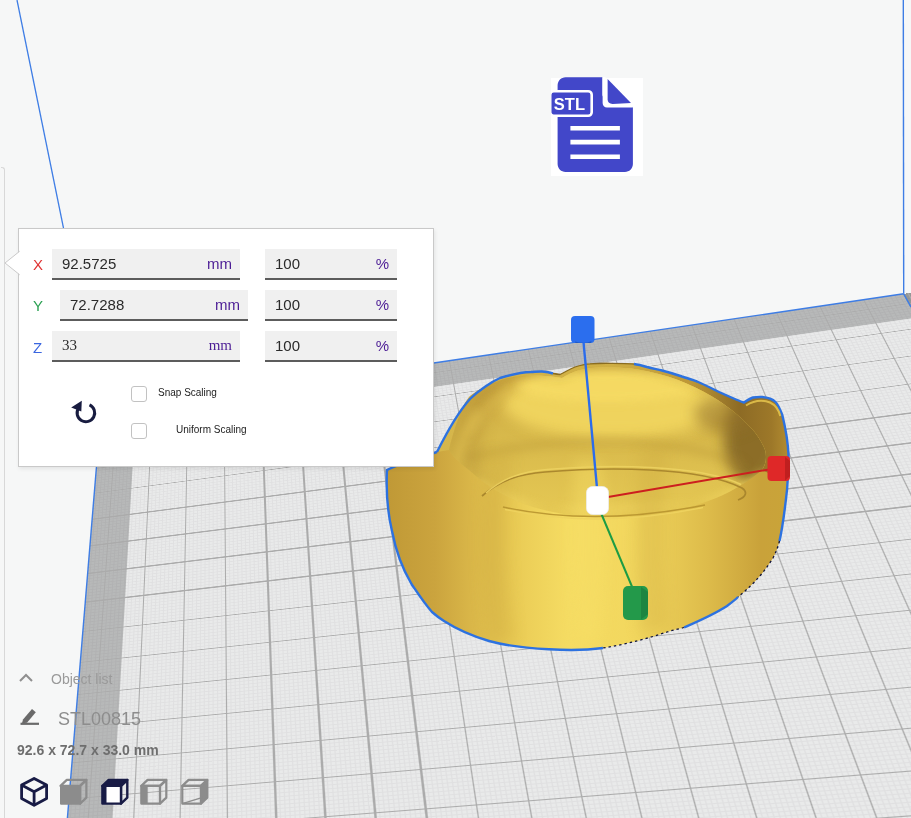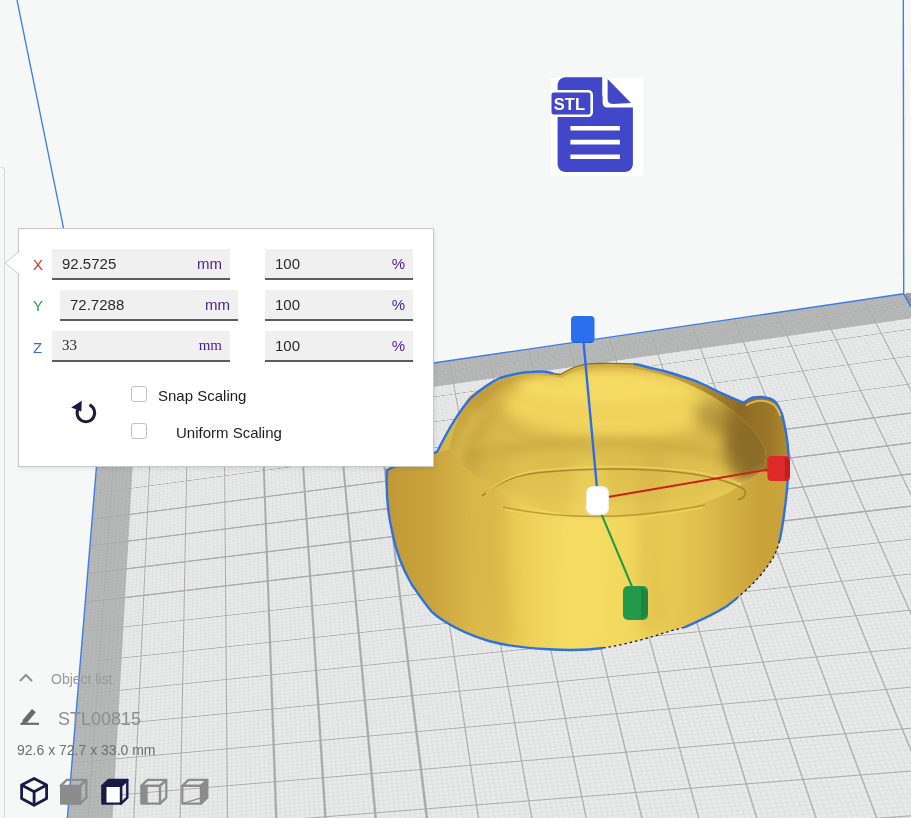--- a/index.html
+++ b/index.html
@@ -13,26 +13,26 @@
     repeating-linear-gradient(to right, #ababab 0, #ababab 1.5px, transparent 1.5px, transparent 40px),
     repeating-linear-gradient(to bottom, #ababab 0, #ababab 1.5px, transparent 1.5px, transparent 40px),
     linear-gradient(to right, rgba(82,84,84,0.33) 0, rgba(82,84,84,0.33) 40px, transparent 40px),
     linear-gradient(to bottom, rgba(82,84,84,0.33) 0, rgba(82,84,84,0.33) 40px, transparent 40px),
     linear-gradient(to right, transparent 0, transparent 814.5px, rgba(82,84,84,0.33) 814.5px),
     repeating-linear-gradient(to right, #e0e0e1 0, #e0e0e1 1px, transparent 1px, transparent 4px),
     repeating-linear-gradient(to bottom, #e0e0e1 0, #e0e0e1 1px, transparent 1px, transparent 4px);
   background-position: 18px 0, 0 16px, 0 0, 0 0, 0 0, 18px 0, 0 16px;
 }
 .uitext{position:absolute;color:#9a9a9a;}
-.fld{position:absolute;width:178px;height:29px;background:#f0f0f0;border-bottom:2px solid #5c5c5c;font-size:15px;color:#2a2a2a;}
-.fld2{position:absolute;width:148px;height:29px;background:#f0f0f0;border-bottom:2px solid #5c5c5c;font-size:15px;color:#2a2a2a;}
+.fld{position:absolute;width:178px;height:29px;background:#f0f0f0;border-bottom:2px solid #5c5c5c;font-size:15px;color:#2a2a2a;padding-left:10px;}
+.fld2{position:absolute;width:132px;height:29px;background:#f0f0f0;border-bottom:2px solid #5c5c5c;font-size:15px;color:#2a2a2a;}
 .fl{position:absolute;left:10px;top:6px;}
 .fr{position:absolute;right:8px;top:6px;color:#4c1d95;}
 .cb{position:absolute;width:14px;height:14px;background:#fff;border:1px solid #c2c2c2;border-radius:3px;}
-.cl{position:absolute;font-size:15px;color:#1c1c1c;text-align:right;}
+.cl{position:absolute;font-size:10px;color:#1c1c1c;text-align:right;}
 .axl{position:absolute;font-size:15px;}
 </style>
 </head>
 <body>
 <div id="plate"></div>
 
 <svg width="911" height="818" style="position:absolute;left:0;top:0" viewBox="0 0 911 818">
   <line x1="415" y1="365.8" x2="903.7" y2="293.8" stroke="#3e7de5" stroke-width="1.4"></line>
   <line x1="903.7" y1="293.8" x2="910.9" y2="306.8" stroke="#3e7de5" stroke-width="1.4"></line>
   <line x1="903.3" y1="0" x2="903.7" y2="293.8" stroke="#3e7de5" stroke-width="1.4"></line>
@@ -250,21 +250,21 @@
 
 <svg width="16" height="10" viewBox="0 0 16 10" style="position:absolute;left:18px;top:673px;">
   <path d="M2,8 L8,2 L14,8" fill="none" stroke="#8f8f8f" stroke-width="2"></path>
 </svg>
 <div class="uitext" style="left:51px;top:671px;font-size:14px;text-align:right;">Object list</div>
 <svg width="20" height="19" viewBox="0 0 20 19" style="position:absolute;left:20px;top:706px;">
   <path d="M3,13.5 L12,3 L15.8,6.2 L7,16.7 L2,17.3 Z" fill="#6a6a6a"></path>
   <path d="M0.5,17.8 L19,17.8" stroke="#6a6a6a" stroke-width="2.2" fill="none"></path>
 </svg>
 <div class="uitext" style="left:58px;top:709px;font-size:18px;color:#8d8d8d;">STL00815</div>
-<div class="uitext" style="left:17px;top:742px;font-size:14px;color:#6e6e6e;">92.6 x 72.7 x 33.0 mm</div>
+<div class="uitext" style="left:17px;top:742px;font-size:14px;color:#6e6e6e;font-weight:bold;">92.6 x 72.7 x 33.0 mm</div>
 
 <svg width="200" height="32" viewBox="0 0 200 32" style="position:absolute;left:20px;top:777px;">
 
   <g stroke="#181b45" stroke-width="2.8" fill="none" stroke-linejoin="round">
     <path d="M14.1,1.4 L26.6,8.0 L26.6,21.5 L14.1,28.3 L1.6,21.5 L1.6,8.0 Z"></path>
     <path d="M1.6,8.0 L14.1,14.8 L26.6,8.0 M14.1,14.8 L14.1,28.3"></path>
   </g>
 
   <g stroke="#8c8c8c" stroke-width="2.2" stroke-linejoin="round">
     <path d="M40.5,8.9 L46.8,2.9 L66.4,2.9 L60.1,8.9 Z" fill="none"></path>

